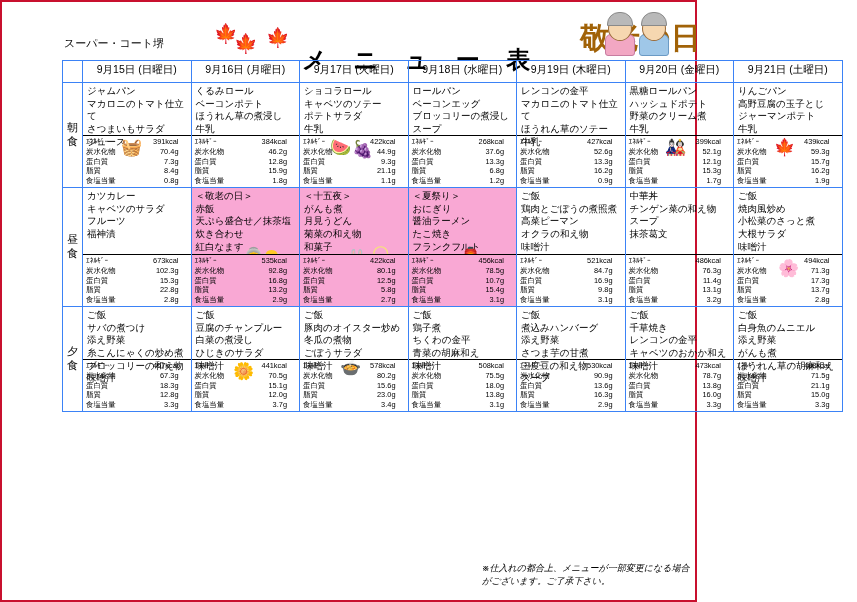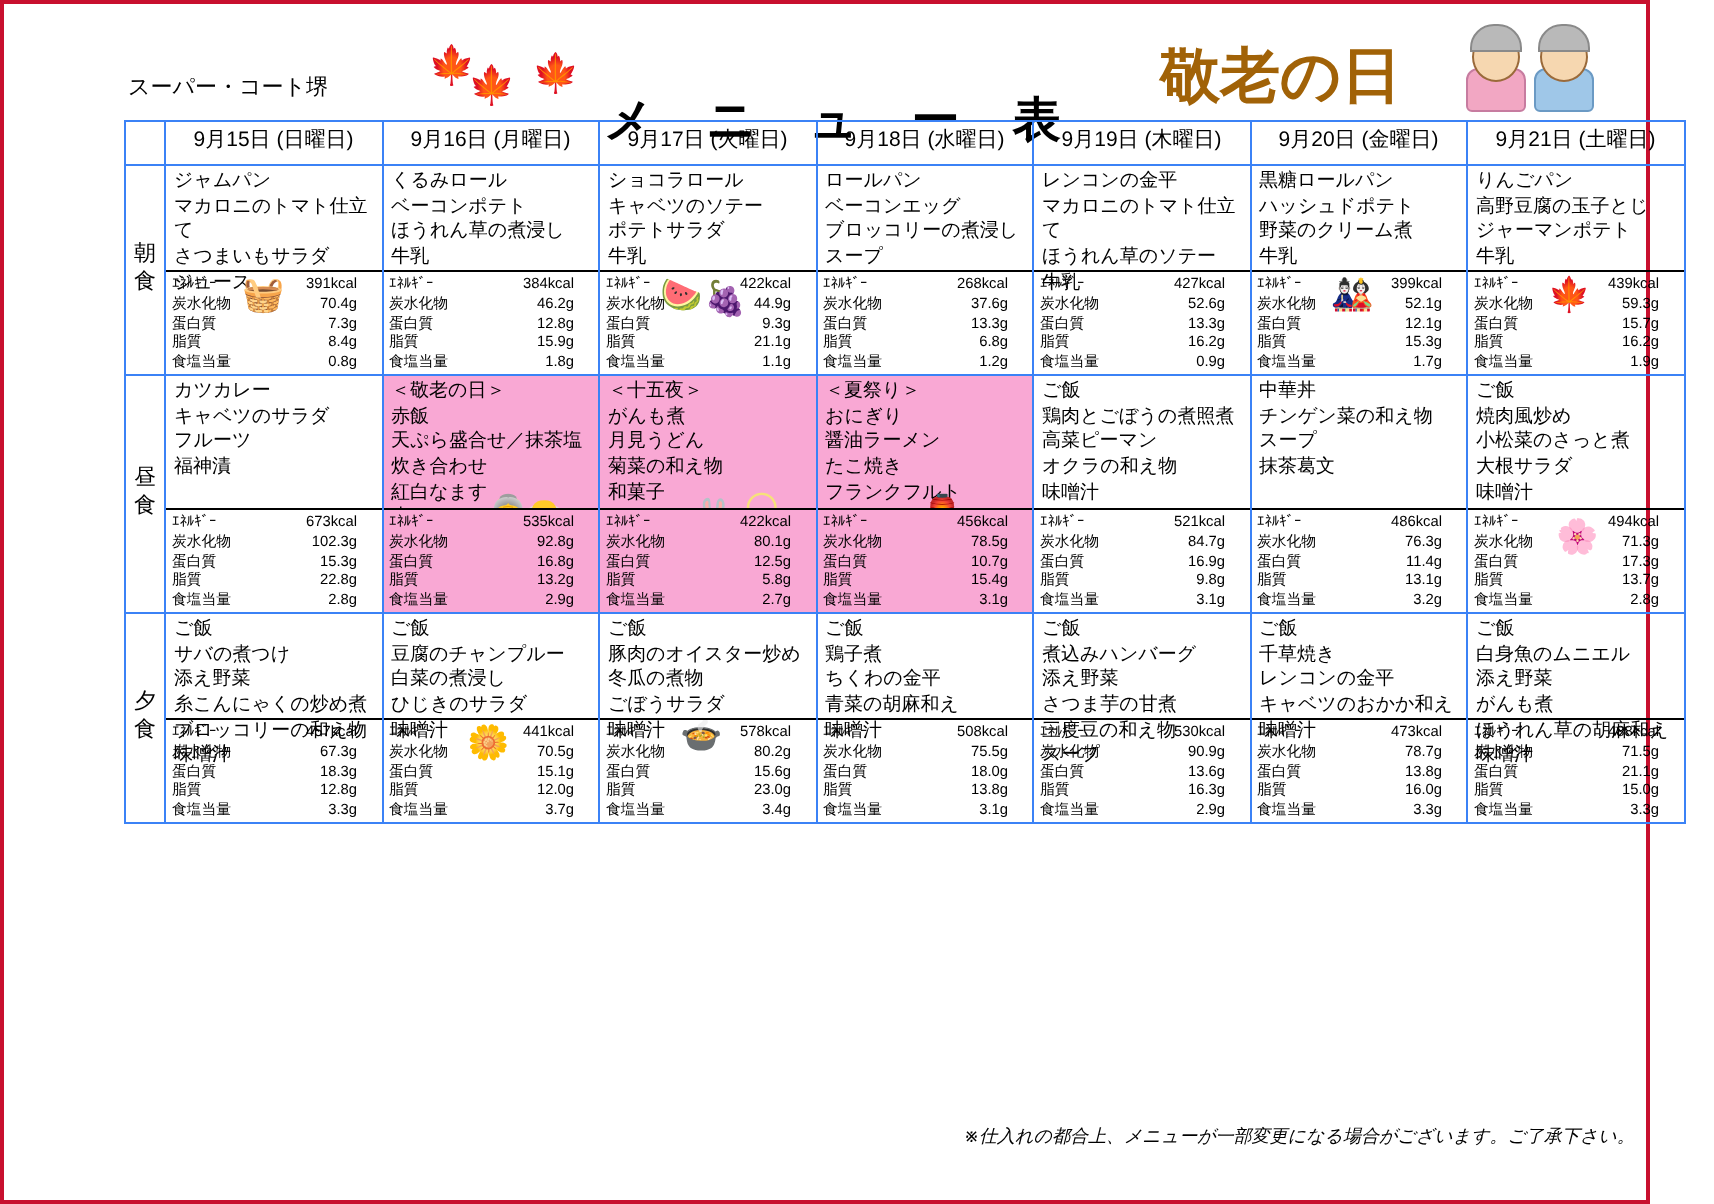--- a/index.html
+++ b/index.html
@@ -5,21 +5,21 @@
   html,body{margin:0;padding:0;}
   body{
     width:857px;height:602px;
     background:#ffffff;
     font-family:"Liberation Sans","DejaVu Sans",sans-serif;
     color:#000;
     position:relative;
     overflow:hidden;
   }
   .page{
-    position:absolute;left:0;top:0;width:825px;height:602px;
+    position:absolute;left:0;top:0;width:697px;height:602px;
     border:2px solid #c8102e;
     box-sizing:border-box;
   }
   .header{
     position:relative;height:58px;
   }
   .store-name{
     position:absolute;left:62px;top:34px;
     font-size:11px;letter-spacing:0px;white-space:nowrap;
   }

